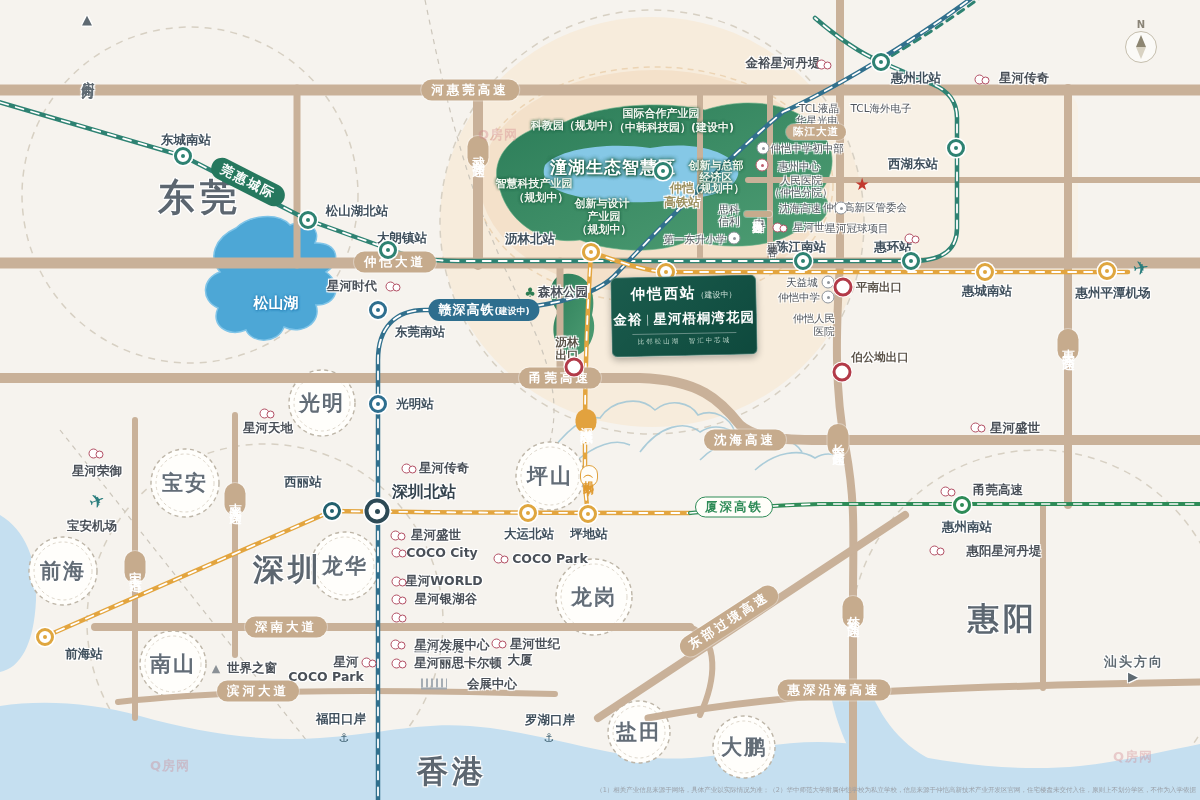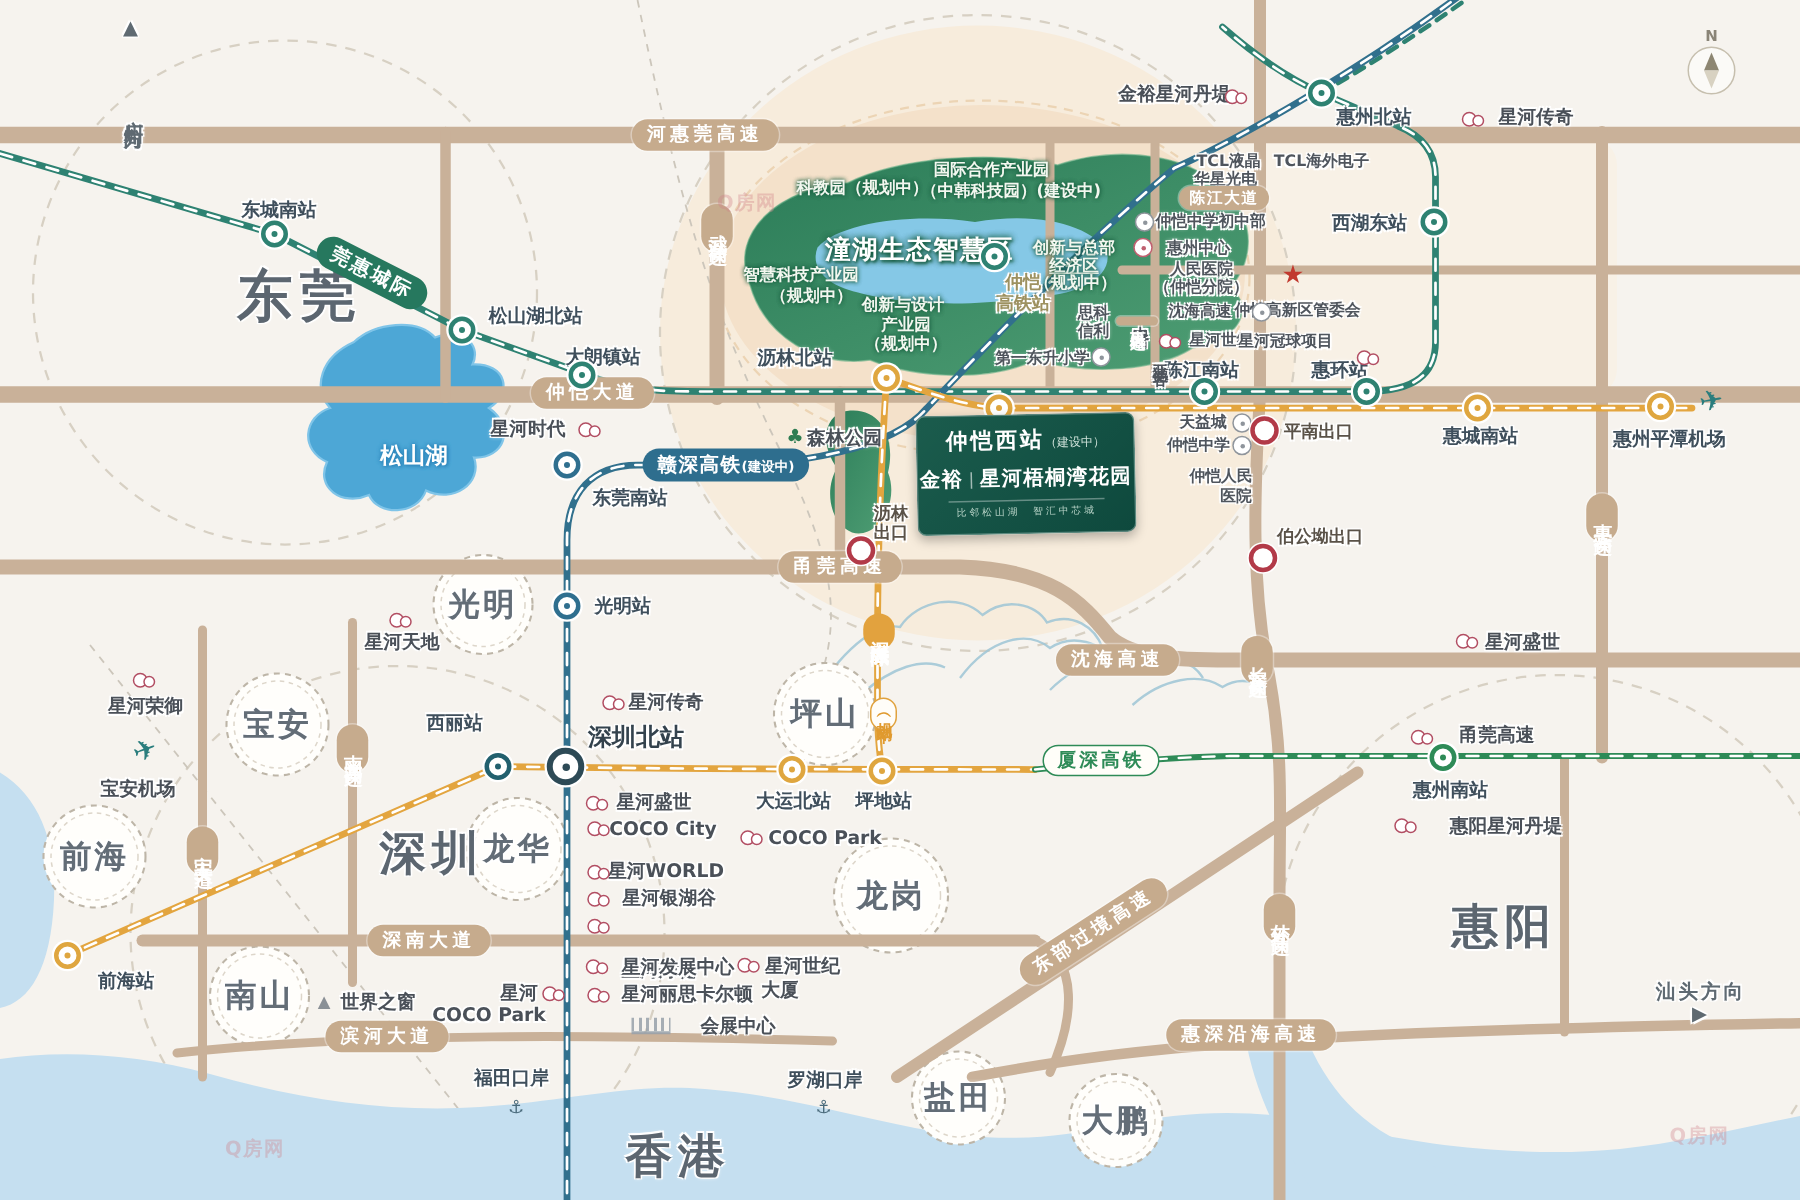--- a/index.html
+++ b/index.html
@@ -8,21 +8,21 @@
   #baseSvg{position:absolute;left:0;top:0;}
   .lbl{position:absolute;transform:translate(-50%,-50%);white-space:pre-line;text-align:center;line-height:1.15;
     text-shadow:-1px -1px 0 #fff,1px -1px 0 #fff,-1px 1px 0 #fff,1px 1px 0 #fff,0 0 3px #fff;}
   .v{writing-mode:vertical-rl;letter-spacing:2px;}
   .city-xl{font-size:37px;font-weight:bold;color:#5c6670;letter-spacing:5px;}
   .city-lg{font-size:31px;font-weight:bold;color:#5c6670;letter-spacing:4px;}
   .city{font-size:21px;font-weight:bold;color:#636d77;letter-spacing:2px;}
   .station{font-size:12.5px;font-weight:bold;color:#3f4f5c;}
   .station-lg{font-size:16px;font-weight:bold;color:#33424d;}
   .poi{font-size:12.5px;font-weight:bold;color:#4a5058;}
-  .poi-sm{font-size:10.5px;font-weight:bold;color:#4f555d;}
+  .poi-sm{font-size:10.5px;font-weight:normal;color:#4f555d;}
   .exit{font-size:11.5px;font-weight:bold;color:#5a5248;}
   .dir{font-size:13px;font-weight:bold;color:#5f6a72;letter-spacing:2px;}
   .lake-lbl{font-size:15px;font-weight:bold;color:#fff;
     text-shadow:0 0 3px #2f88bd,0 0 3px #2f88bd,1px 1px 2px #2f88bd;}
   .green{font-size:11px;font-weight:bold;color:#f2f7ef;
     text-shadow:0 0 3px rgba(23,92,62,.9),0 0 3px rgba(23,92,62,.9);}
   .green-lg{font-size:17px;font-weight:bold;color:#fff;letter-spacing:1px;
     text-shadow:0 0 4px rgba(20,90,60,.95),0 0 4px rgba(20,90,60,.95),1px 1px 2px rgba(20,90,60,.9);}
   .khaki{font-size:12px;font-weight:bold;color:#9d9160;}
   .pill{position:absolute;transform:translate(-50%,-50%);border-radius:12px;white-space:nowrap;
@@ -241,21 +241,21 @@
       <div class="lbl green" style="left: 716px; top: 178px; position: absolute; transform: translate(-50%, -50%); text-decoration: underline;">经济区</div>
       <div class="lbl green" style="left: 717px; top: 189px; position: absolute; transform: translate(-50%, -50%);">（规划中）</div>
       <div class="lbl khaki" style="left: 682px; top: 196px; position: absolute; transform: translate(-50%, -50%);">仲恺
 高铁站</div>
       <div class="lbl station" style="left: 186px; top: 140px; position: absolute; transform: translate(-50%, -50%);">东城南站</div>
       <div class="lbl station" style="left: 357px; top: 211px; position: absolute; transform: translate(-50%, -50%);">松山湖北站</div>
       <div class="lbl station" style="left: 402px; top: 238px; position: absolute; transform: translate(-50%, -50%);">大朗镇站</div>
       <div class="lbl station" style="left: 530px; top: 239px; position: absolute; transform: translate(-50%, -50%);">沥林北站</div>
       <div class="lbl station" style="left: 801px; top: 247px; position: absolute; transform: translate(-50%, -50%);">陈江南站</div>
       <div class="lbl station" style="left: 893px; top: 247px; position: absolute; transform: translate(-50%, -50%);">惠环站</div>
-      <div class="lbl station" style="left: 913px; top: 150px; position: absolute; transform: translate(-50%, -50%); font-family: Liberation Mono, monospace;">西湖东站</div>
+      <div class="lbl station" style="left: 913px; top: 164px; position: absolute; transform: translate(-50%, -50%);">西湖东站</div>
       <div class="lbl station" style="left: 916px; top: 78px; position: absolute; transform: translate(-50%, -50%);">惠州北站</div>
       <div class="lbl station" style="left: 987px; top: 291px; position: absolute; transform: translate(-50%, -50%);">惠城南站</div>
       <div class="lbl station" style="left: 1113px; top: 293px; position: absolute; transform: translate(-50%, -50%);">惠州平潭机场</div>
       <div class="lbl station" style="left: 420px; top: 332px; position: absolute; transform: translate(-50%, -50%);">东莞南站</div>
       <div class="lbl station" style="left: 415px; top: 404px; position: absolute; transform: translate(-50%, -50%);">光明站</div>
       <div class="lbl station-lg" style="left: 424px; top: 492px; position: absolute; transform: translate(-50%, -50%);">深圳北站</div>
       <div class="lbl station" style="left: 303px; top: 482px; position: absolute; transform: translate(-50%, -50%);">西丽站</div>
       <div class="lbl station" style="left: 84px; top: 654px; position: absolute; transform: translate(-50%, -50%);">前海站</div>
       <div class="lbl station" style="left: 529px; top: 534px; position: absolute; transform: translate(-50%, -50%);">大运北站</div>
       <div class="lbl station" style="left: 589px; top: 534px; position: absolute; transform: translate(-50%, -50%);">坪地站</div>
@@ -299,21 +299,21 @@
       <div class="lbl poi-sm v" style="left: 773px; top: 237px; position: absolute; transform: translate(-50%, -50%);">亚德客</div>
       <div class="lbl poi-sm" style="left: 695px; top: 239px; position: absolute; transform: translate(-50%, -50%);">第一东升小学</div>
       <div class="lbl poi-sm" style="left: 865px; top: 207px; position: absolute; transform: translate(-50%, -50%);">仲恺高新区管委会</div>
       <div class="lbl poi-sm" style="left: 857px; top: 228px; position: absolute; transform: translate(-50%, -50%);">星河冠球项目</div>
       <div class="lbl poi-sm" style="left: 802px; top: 282px; position: absolute; transform: translate(-50%, -50%);">天益城</div>
       <div class="lbl poi-sm" style="left: 799px; top: 297px; position: absolute; transform: translate(-50%, -50%);">仲恺中学</div>
       <div class="lbl poi-sm" style="left: 814px; top: 318px; position: absolute; transform: translate(-50%, -50%);">仲恺人民</div>
       <div class="lbl poi-sm" style="left: 824px; top: 331px; position: absolute; transform: translate(-50%, -50%);">医院</div>
       <div class="lbl exit" style="left: 879px; top: 288px; position: absolute; transform: translate(-50%, -50%);">平南出口</div>
       <div class="lbl exit" style="left: 880px; top: 358px; position: absolute; transform: translate(-50%, -50%);">伯公坳出口</div>
-      <div class="lbl exit" style="left: 594px; top: 349px; position: absolute; transform: translate(-50%, -50%);">沥林
+      <div class="lbl exit" style="left: 567px; top: 349px; position: absolute; transform: translate(-50%, -50%);">沥林
 出口</div>
       <div class="lbl poi" style="left: 1015px; top: 428px; position: absolute; transform: translate(-50%, -50%);">星河盛世</div>
       <div class="lbl poi" style="left: 998px; top: 490px; position: absolute; transform: translate(-50%, -50%);">甬莞高速</div>
       <div class="lbl poi" style="left: 1004px; top: 551px; position: absolute; transform: translate(-50%, -50%);">惠阳星河丹堤</div>
       <div class="pill rd" style="left: 470px; top: 90px; position: absolute; transform: translate(-50%, -50%);">河惠莞高速</div>
       <div class="pill rd v" style="left: 478px; top: 152px; position: absolute; transform: translate(-50%, -50%);">武深高速</div>
       <div class="pill rd" style="left: 395px; top: 262px; position: absolute; transform: translate(-50%, -50%);">仲恺大道</div>
       <div class="pill rd s" style="left: 816px; top: 132px; position: absolute; transform: translate(-50%, -50%);">陈江大道</div>
       <div class="pill rd v s" style="left: 758px; top: 214px; position: absolute; transform: translate(-50%, -50%);">惠风大道</div>
       <div class="pill rd" style="left: 560px; top: 378px; position: absolute; transform: translate(-50%, -50%);">甬莞高速</div>
@@ -408,14 +408,15 @@
 
   <div id="compass">
     <div class="n">N</div>
     <div class="dial">
       <div class="needle-n"></div>
         <div class="needle-s"></div>
     </div>
   </div>
 
   <div id="disc">
+    <div>（1）相关产业信息来源于网络，具体产业以实际情况为准；（2）华中师范大学附属仲恺学校为私立学校，信息来源于仲恺高新技术产业开发区官网，住宅楼盘未交付入住，原则上不划分学区，不作为入学依据</div>
   </div>
 </div>
 
 </body></html>

